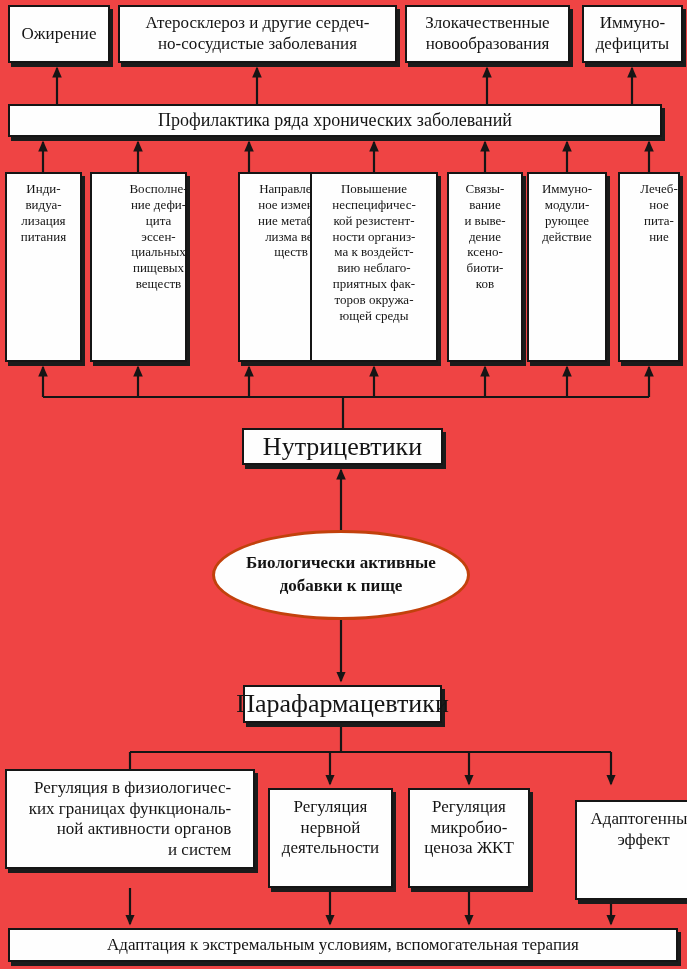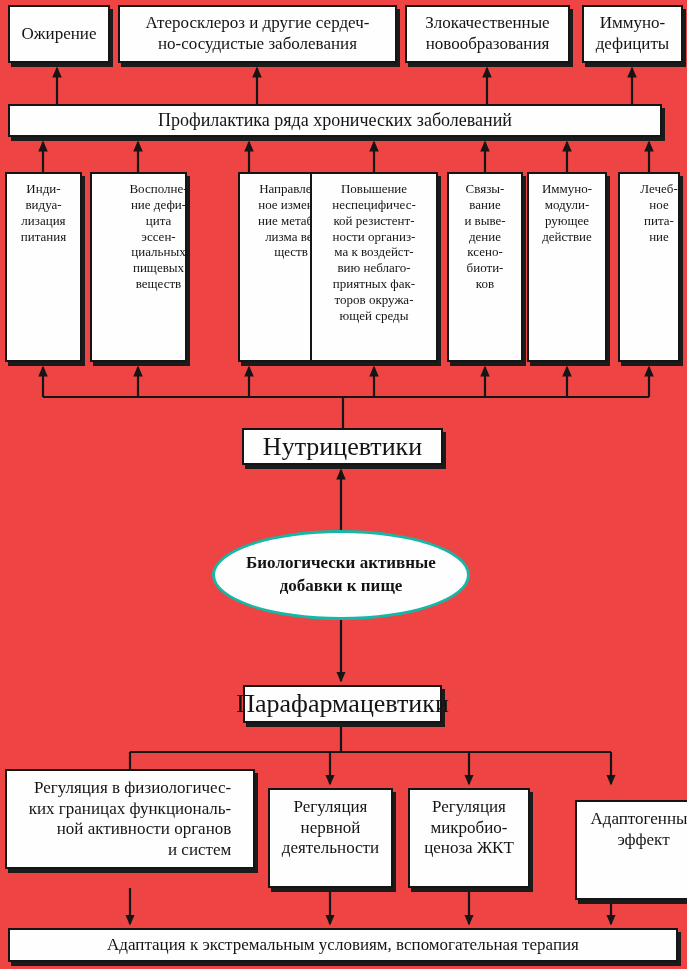--- a/index.html
+++ b/index.html
@@ -27,21 +27,21 @@
   .node.topalign{align-items:flex-start;padding-top:7px;}
   .bar{
     position:absolute;box-sizing:border-box;
     background:#fefefe;border:2px solid #151515;
     box-shadow:3px 4px 0 #1b1b1b;
     display:flex;align-items:center;justify-content:center;
     text-align:center;z-index:2;
   }
   .ellipse{
     position:absolute;box-sizing:border-box;
-    background:#fefefe;border:3px solid #14b8a6;
+    background:#fefefe;border:3px solid #c2410c;
     border-radius:50%;
     display:flex;align-items:center;justify-content:center;
     text-align:center;white-space:pre-line;
     font-weight:bold;z-index:2;line-height:1.35;
   }
   .f17{font-size:17px;}
   .f18{font-size:18px;}
   .f16{font-size:13px;}
   .f19{font-size:26px;}
 </style>

